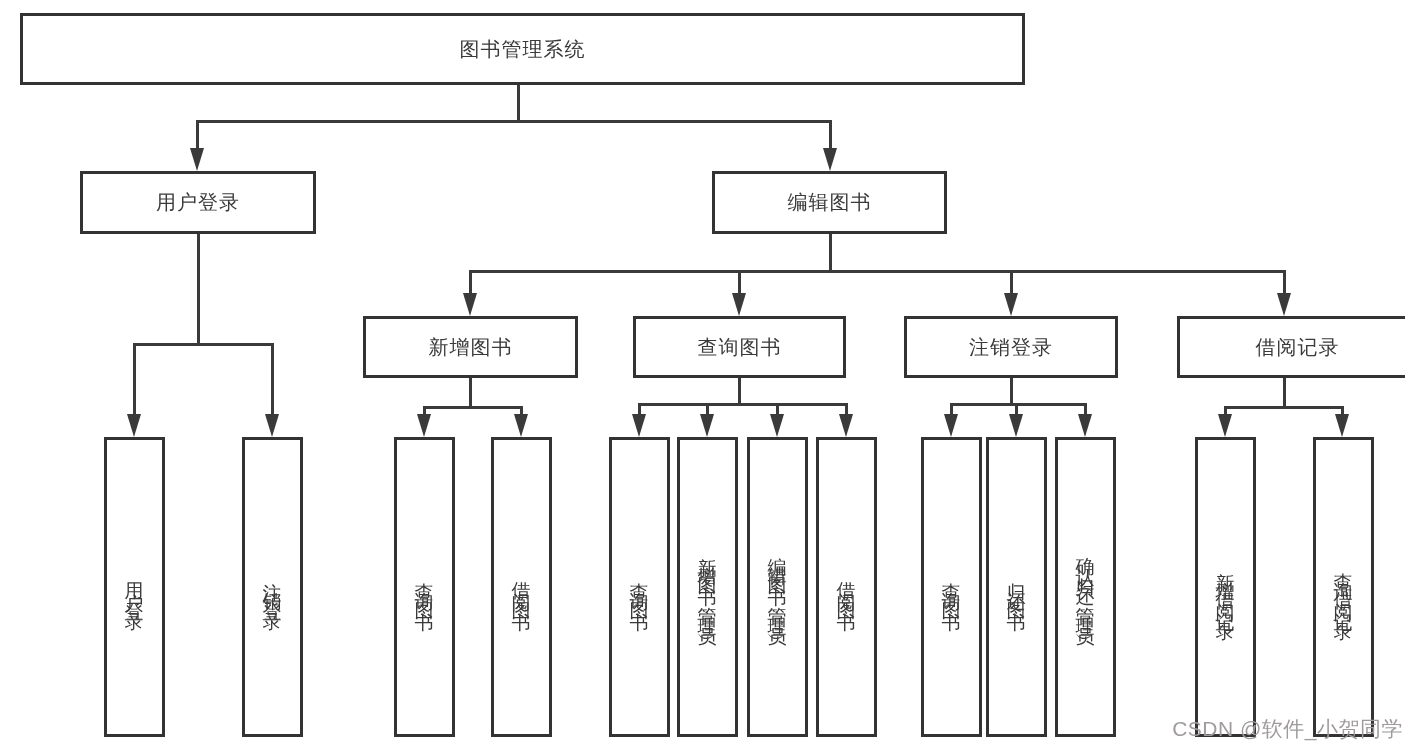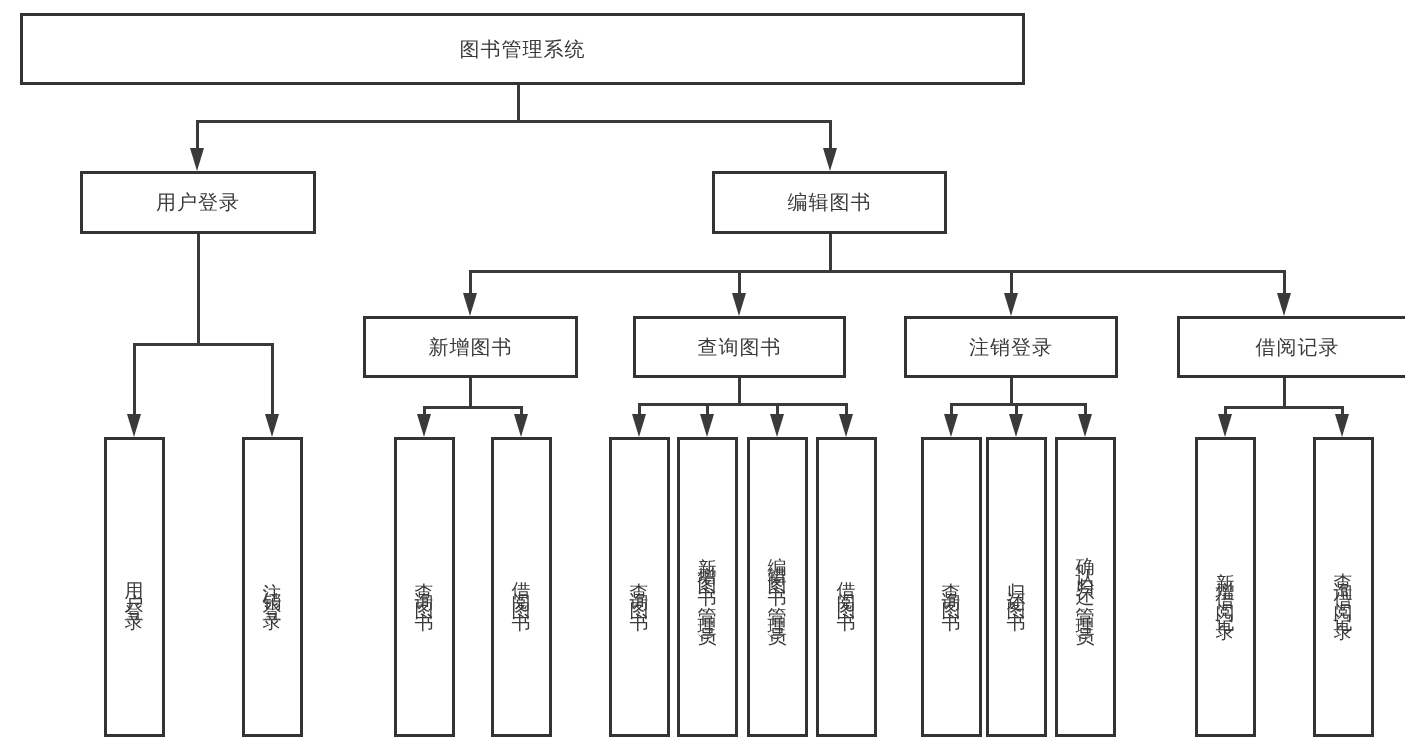--- a/index.html
+++ b/index.html
@@ -194,14 +194,15 @@
     <span class="vtext">确认归还（管理员）</span>
   </div>
 
   <div class="vbox" style="left:1195px;">
     <span class="vtext">新增借阅记录</span>
   </div>
   <div class="vbox" style="left:1313px;">
     <span class="vtext">查询借阅记录</span>
   </div>
 
+  <div id="watermark">CSDN @软件_小贺同学</div>
 
 </div>
 
 </body></html>

